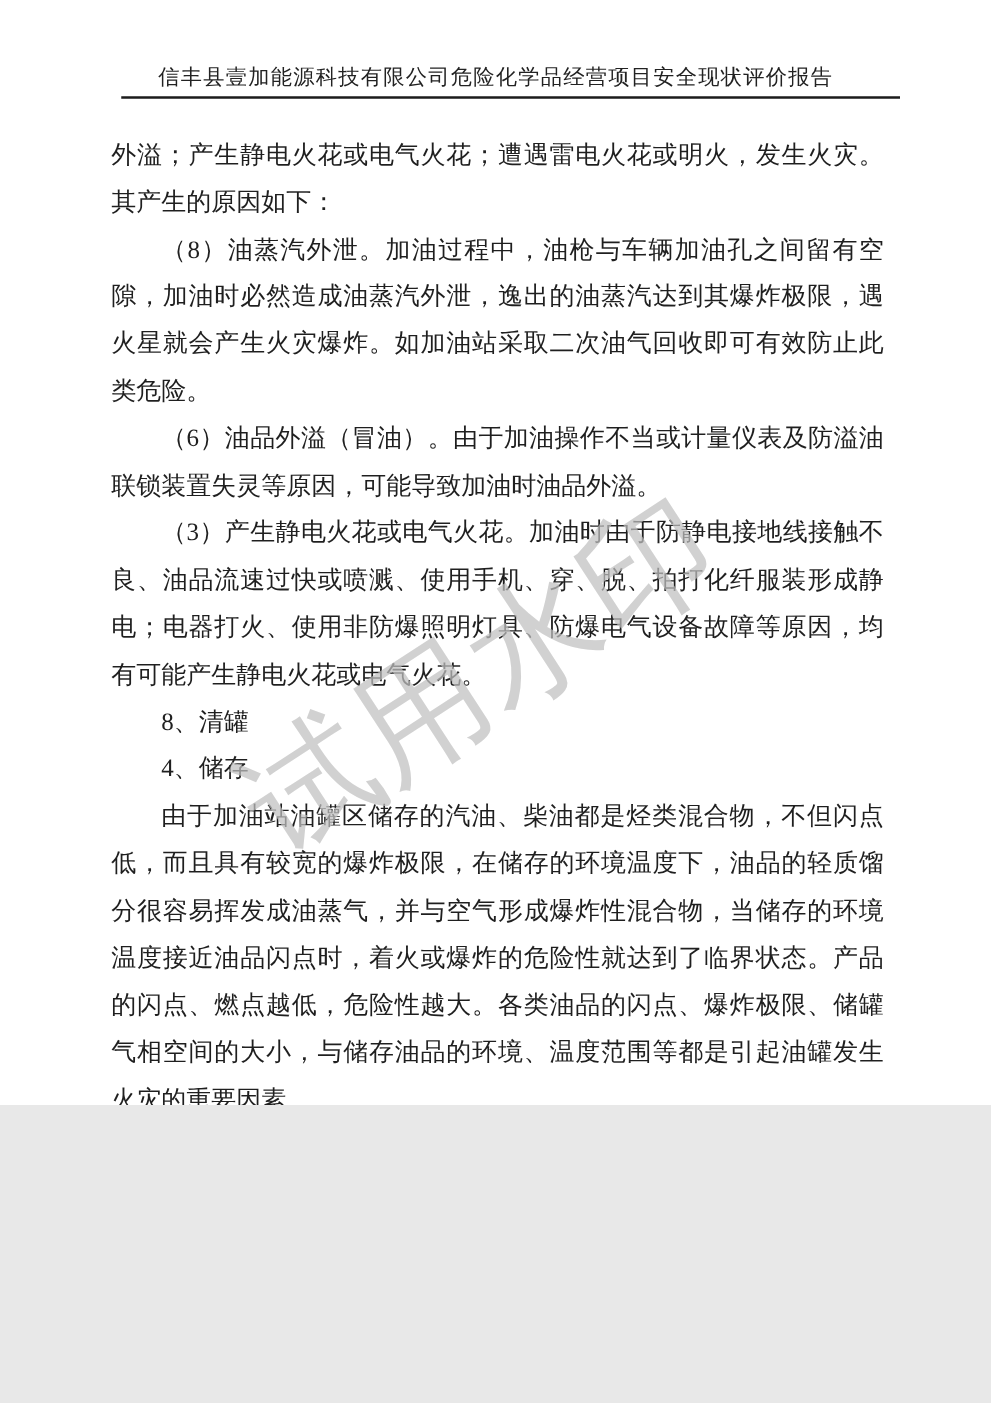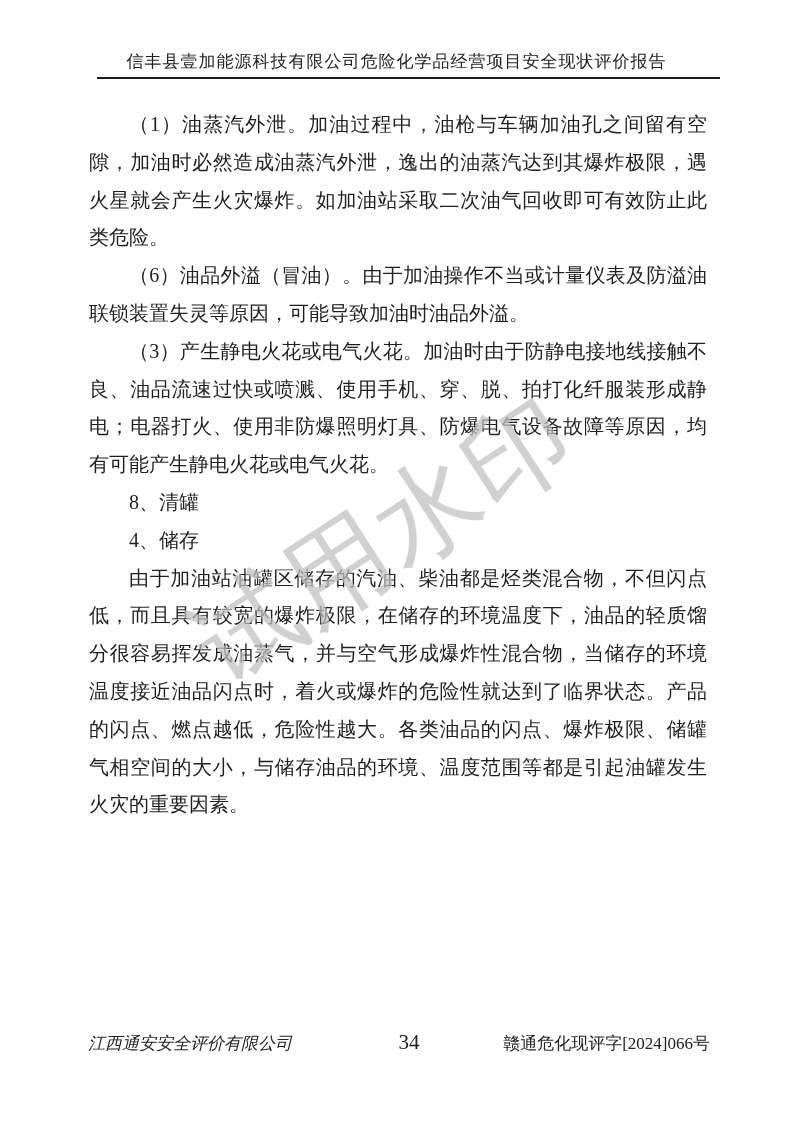--- a/index.html
+++ b/index.html
@@ -1,18 +1,18 @@
 <!DOCTYPE html>
 <html lang="zh"><head>
 <meta charset="utf-8">
 <style>
   html,body{margin:0;padding:0;background:#e8e8e8;}
   .page{
     position:relative;
-    width:793px;height:1122px;
+    width:793px;height:884px;
     margin:0 auto;
     background:#ffffff;
     overflow:hidden;
     font-family:"Liberation Serif","DejaVu Serif",serif;
     color:#1f1f1f;
   }
   .header-title{
     position:absolute;
     top:50px;left:0;right:0;
     text-align:center;
@@ -67,21 +67,22 @@
 
 <div class="page">
 
   <div class="header-title">信丰县壹加能源科技有限公司危险化学品经营项目安全现状评价报告</div>
 
   <div class="header-rule"></div>
 
   <div class="watermark">试用水印</div>
 
   <div class="doc-body">
-    <p class="indent">（1）油蒸汽外泄。加油过程中，油枪与车辆加油孔之间留有空隙，加油时必然造成油蒸汽外泄，逸出的油蒸汽达到其爆炸极限，遇火星就会产生火灾爆炸。如加油站采取二次油气回收即可有效防止此类危险。</p>
+    <p>外溢；产生静电火花或电气火花；遭遇雷电火花或明火，发生火灾。其产生的原因如下：</p>
+    <p class="indent">（8）油蒸汽外泄。加油过程中，油枪与车辆加油孔之间留有空隙，加油时必然造成油蒸汽外泄，逸出的油蒸汽达到其爆炸极限，遇火星就会产生火灾爆炸。如加油站采取二次油气回收即可有效防止此类危险。</p>
     <p class="indent">（6）油品外溢（冒油）。由于加油操作不当或计量仪表及防溢油联锁装置失灵等原因，可能导致加油时油品外溢。</p>
     <p class="indent">（3）产生静电火花或电气火花。加油时由于防静电接地线接触不良、油品流速过快或喷溅、使用手机、穿、脱、拍打化纤服装形成静电；电器打火、使用非防爆照明灯具、防爆电气设备故障等原因，均有可能产生静电火花或电气火花。</p>
     <p class="indent">8、清罐</p>
     <p class="indent">4、储存</p>
     <p class="indent">由于加油站油罐区储存的汽油、柴油都是烃类混合物，不但闪点低，而且具有较宽的爆炸极限，在储存的环境温度下，油品的轻质馏分很容易挥发成油蒸气，并与空气形成爆炸性混合物，当储存的环境温度接近油品闪点时，着火或爆炸的危险性就达到了临界状态。产品的闪点、燃点越低，危险性越大。各类油品的闪点、爆炸极限、储罐气相空间的大小，与储存油品的环境、温度范围等都是引起油罐发生火灾的重要因素。</p>
   </div>
 
   <div class="footer">
     <span class="company">江西通安安全评价有限公司</span>
     <span class="page-number">34</span>

